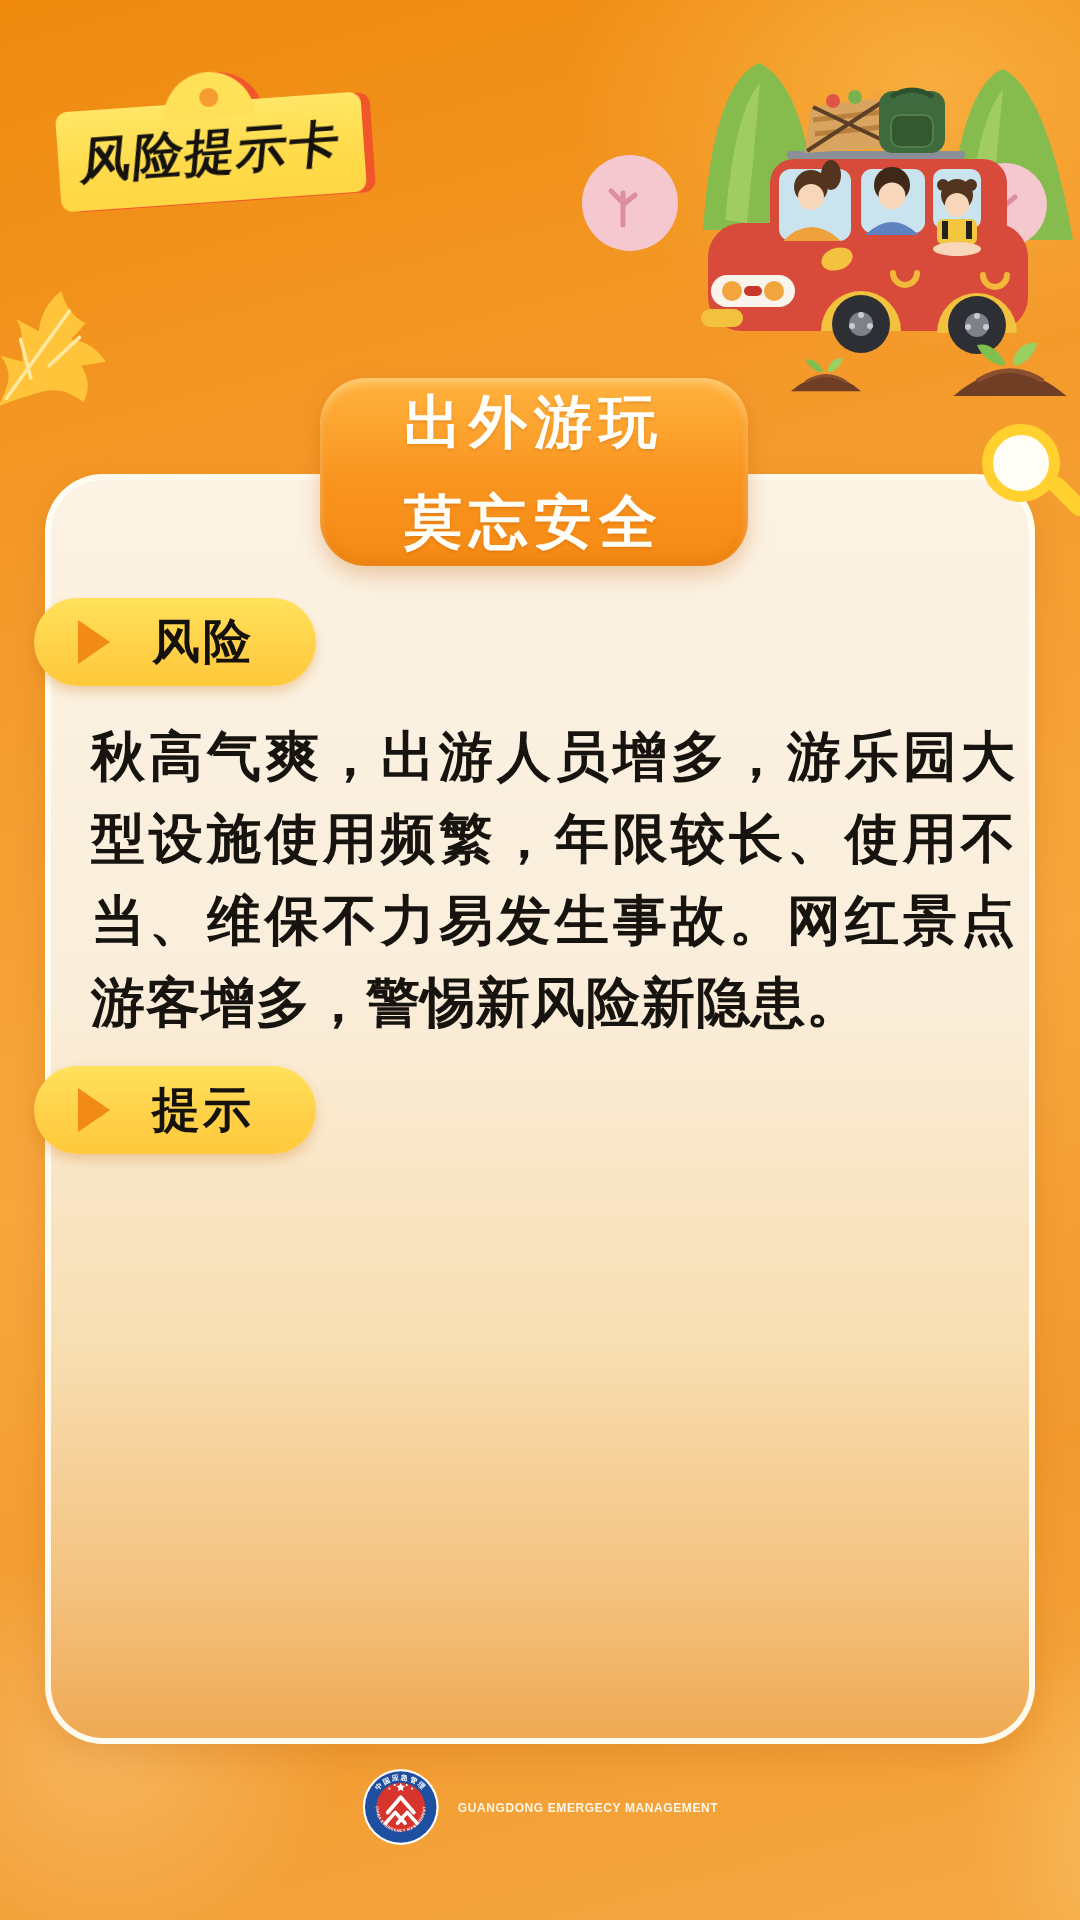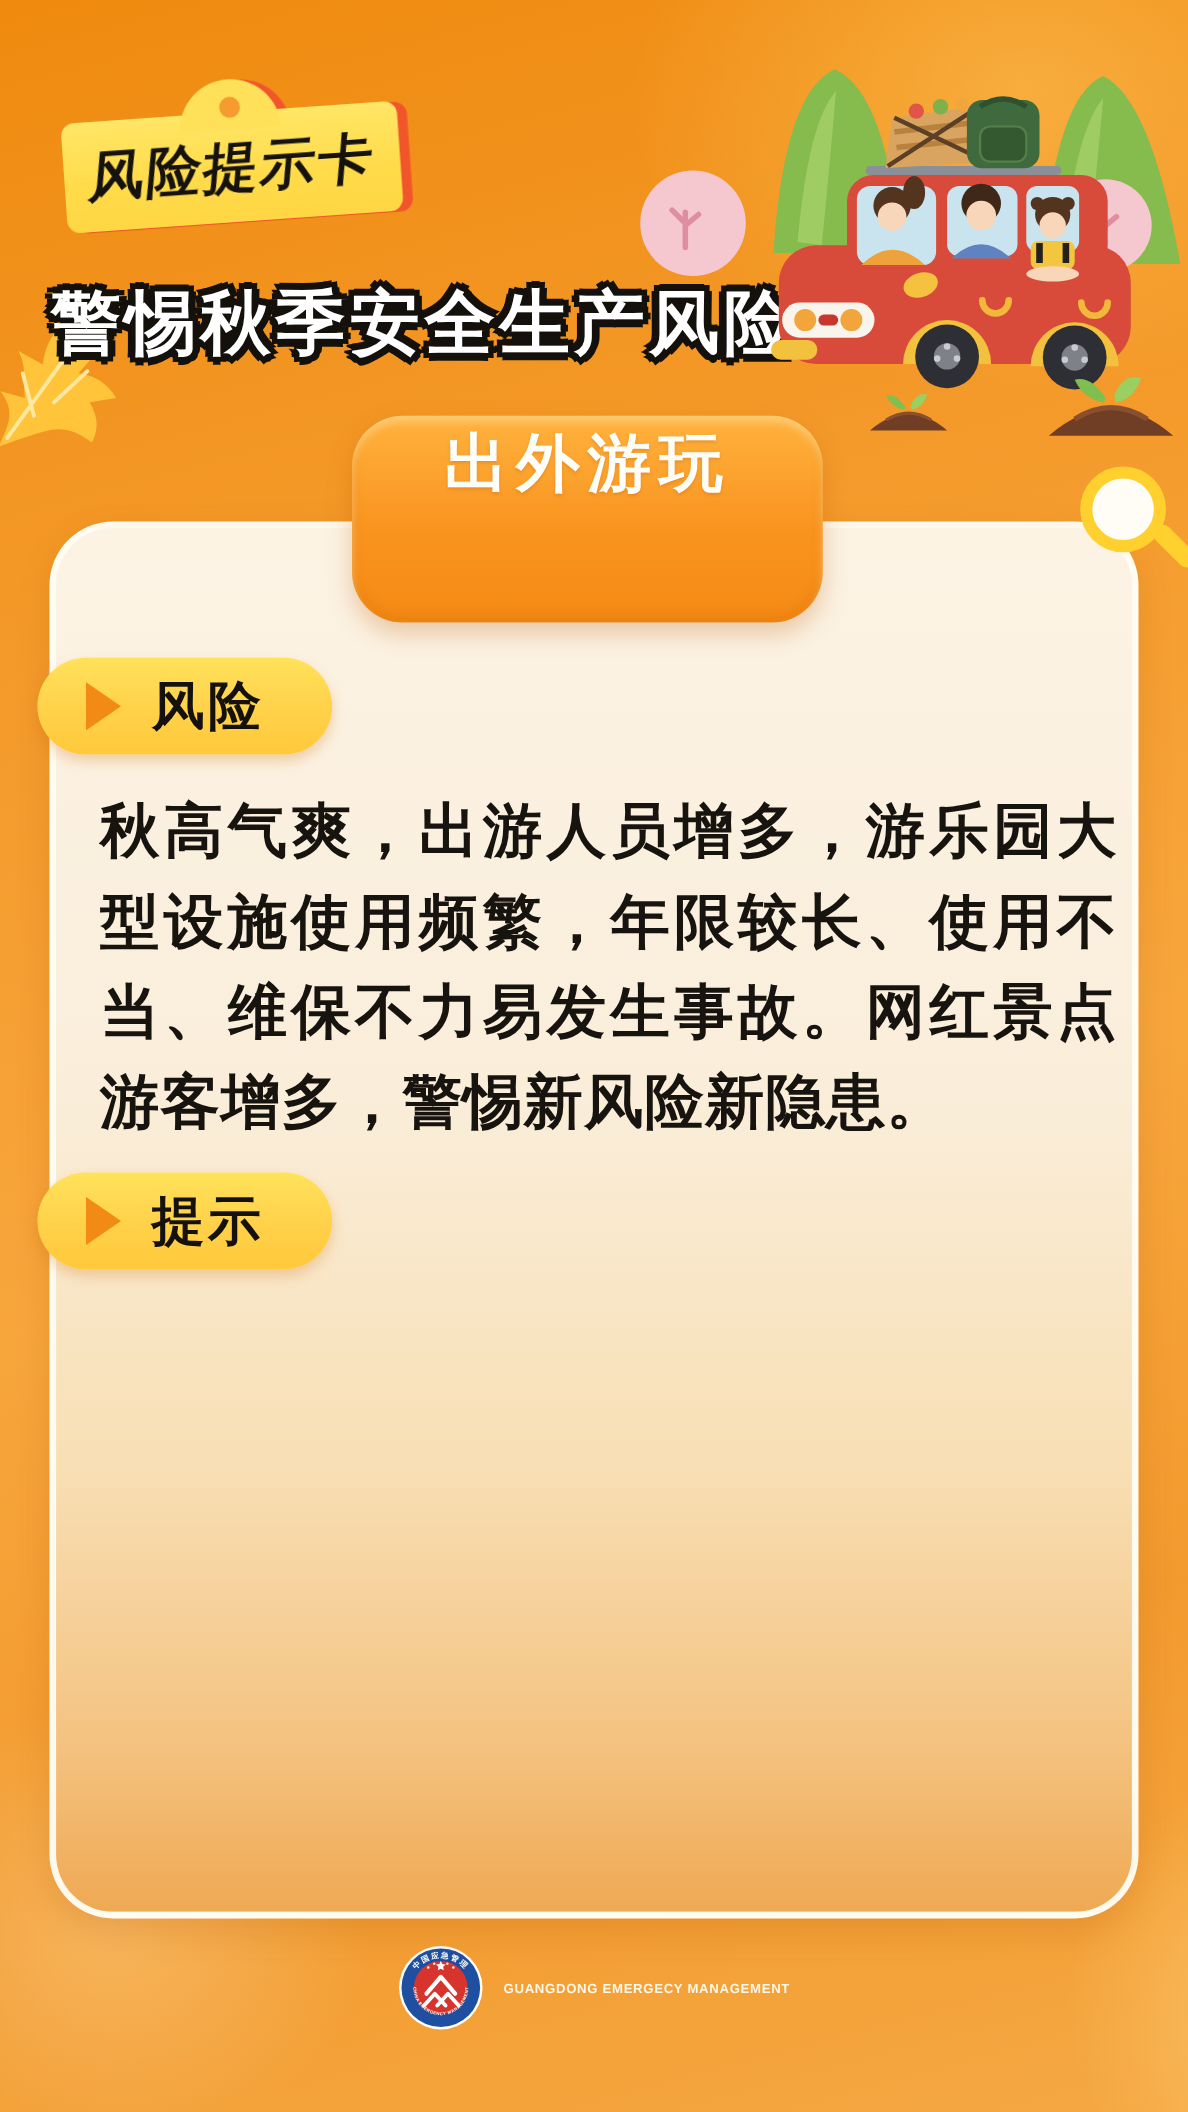--- a/index.html
+++ b/index.html
@@ -58,21 +58,21 @@
              border-radius:50%;background:#fffdf6;}
   .mag-handle{position:absolute;left:62px;top:64px;width:48px;height:17px;border-radius:9px;
               background:#ffd02e;transform:rotate(45deg);}
 
   
   .card{position:absolute;left:45px;top:474px;width:990px;height:1270px;border-radius:58px;
         border:6px solid rgba(255,252,243,.96);box-sizing:border-box;z-index:3;
         background:linear-gradient(180deg,#fcf3e4 0%,#faeedb 40%,#f8dfb4 68%,#f4c280 88%,#efa953 100%);
         box-shadow:0 12px 30px rgba(175,85,10,.20);}
   .section-pill{position:absolute;left:-17px;height:88px;border-radius:48px;z-index:4;
-                display:flex;align-items:center;gap:28px;padding:0 62px 0 44px;
+                display:flex;align-items:center;gap:42px;padding:0 62px 0 44px;
                 background:linear-gradient(180deg,#ffe25b 0%,#ffd149 55%,#ffc93b 100%);
                 box-shadow:0 6px 12px rgba(205,115,15,.28);}
   .pill-risk{top:118px;}
   .pill-tips{top:586px;text-align:right;}
   .marker{width:32px;height:44px;background:#f28b16;
           clip-path:polygon(0 0,100% 50%,0 100%);}
   .section-label{font-size:48px;font-weight:800;color:#15120e;letter-spacing:3px;}
   .section-text{position:absolute;left:40px;width:925px;font-size:54px;line-height:82px;
                 font-weight:700;color:#17130f;letter-spacing:1px;text-align:justify;z-index:4;}
   .text-risk{top:235px;}
@@ -101,21 +101,20 @@
   </svg>
 
   <div class="badge-wrap">
     <div class="badge-body">
       <div class="badge-tab"></div>
       <div class="badge-dot"></div>
       <div class="badge-label">风险提示卡</div>
     </div>
   </div>
 
-  <div class="title">警惕秋季安全生产风险</div>
 
   <svg class="hero" viewBox="0 0 505 330">
 
     <path d="M128 205 Q138 58 184 38 Q232 60 244 205 Z" fill="#86bb4e"></path>
     <path d="M150 195 Q160 85 185 58 Q178 140 172 198 Z" fill="#a4cf68" opacity=".85"></path>
     <path d="M372 215 Q384 62 428 44 Q472 66 498 215 Z" fill="#86bb4e"></path>
     <path d="M392 205 Q402 95 428 64 Q420 150 414 208 Z" fill="#a4cf68" opacity=".85"></path>
 
     <circle cx="55" cy="178" r="48" fill="#f5c7cf"></circle>
     <path d="M48 200 L48 168 M48 178 L36 166 M48 180 L60 170" stroke="#dd8f9f" stroke-width="5" stroke-linecap="round" fill="none"></path>
@@ -192,20 +191,21 @@
   </svg>
   <svg class="mound big" viewBox="0 0 130 70">
     <path d="M60 32 Q46 10 30 14 Q38 32 58 36 Z" fill="#7fbf4f"></path>
     <path d="M68 30 Q76 8 94 12 Q88 32 70 36 Z" fill="#9acf62"></path>
     <path d="M5 68 Q65 16 125 68 Z" fill="#6f3e24"></path>
     <path d="M30 52 Q65 30 100 52" stroke="#8a4f2e" stroke-width="5" fill="none"></path>
   </svg>
 
   <div class="cta">
     <div>出外游玩</div>
+    <div>莫忘安全</div>
   </div>
 
   <div class="magnifier">
     <div class="mag-glass"></div>
     <div class="mag-handle"></div>
   </div>
 
   <div class="card">
     <div class="section-pill pill-risk">
       <span class="marker"></span>

